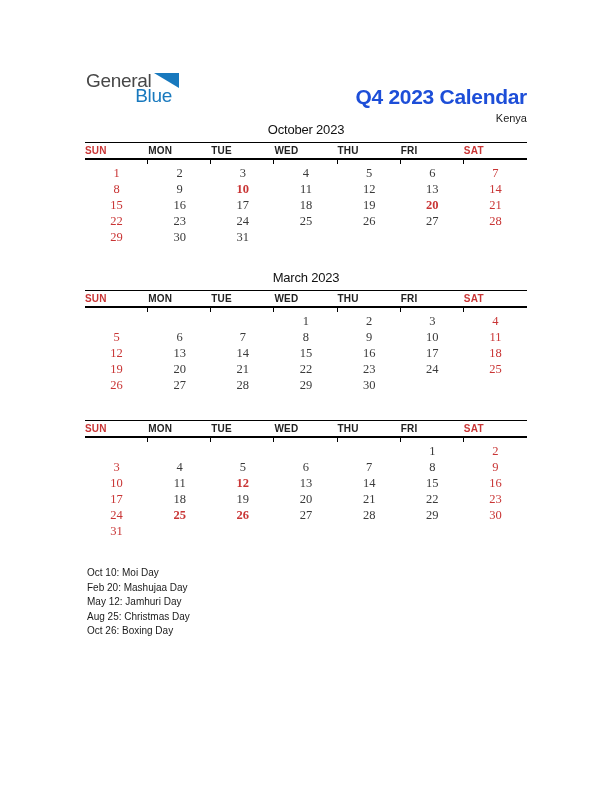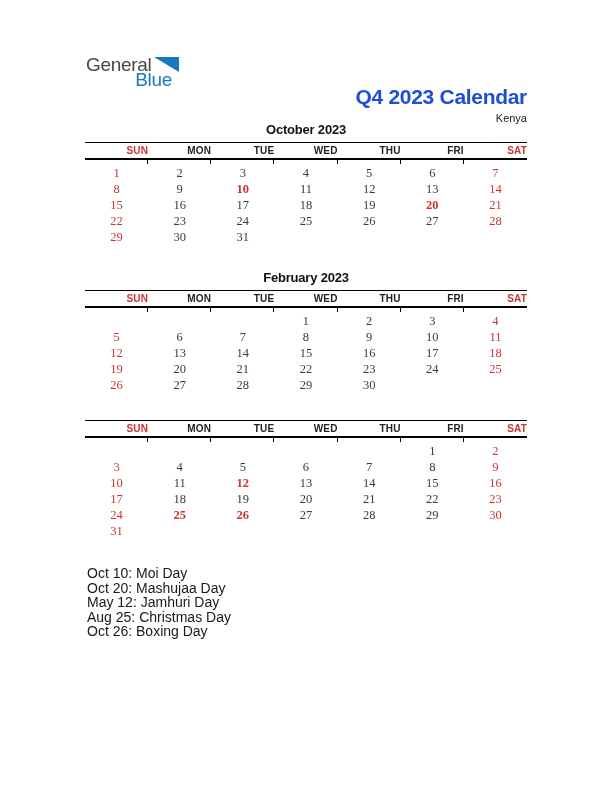--- a/index.html
+++ b/index.html
@@ -12,56 +12,56 @@
   *{box-sizing:border-box;margin:0;padding:0;}
   html,body{background:#ffffff;}
   body{
     width:612px;height:792px;position:relative;overflow:hidden;
     font-family:"Liberation Sans",sans-serif;color:var(--ink);
   }
   .page{position:absolute;inset:0;}
 
   
   .logo{position:absolute;left:86px;top:55px;width:102px;line-height:1;}
-  .logo-top{display:flex;align-items:flex-start;}
+  .logo-top{display:flex;align-items:flex-start;margin-top:16px;}
   .logo-general{font-size:19px;color:#474747;letter-spacing:-0.3px;}
   .logo-tri{margin-left:2px;margin-top:2px;display:block;}
   .logo-blue{font-size:19px;color:var(--logo-blue);text-align:right;padding-right:16px;margin-top:-4px;letter-spacing:-0.3px;}
 
   .titles{position:absolute;right:85px;top:54px;text-align:right;}
   .titles h1{font-size:21px;font-weight:bold;letter-spacing:-0.3px;color:#1d4ed8;margin-top:31px;}
   .titles .subtitle{font-size:11px;margin-top:3px;color:#222;}
 
   
   .month{position:absolute;left:85px;width:442px;}
   .month-title{
-    text-align:center;font-size:13px;font-weight:bold;color:#111;
+    text-align:center;font-size:13px;font-weight:normal;color:#111;
     letter-spacing:-0.2px;margin-bottom:5px;
   }
   .weekday-row{
     display:grid;grid-template-columns:repeat(7,1fr);
     border-top:1.5px solid var(--line);
     border-bottom:2px solid var(--line);
     padding:2px 0 2px;
   }
-  .wd{text-align:right;font-size:10px;font-weight:bold;color:#222;letter-spacing:0.2px;}
+  .wd{text-align:left;font-size:10px;font-weight:bold;color:#222;letter-spacing:0.2px;}
   .wd.red{color:var(--red);}
   .tick-row{display:grid;grid-template-columns:repeat(7,1fr);height:4px;margin-bottom:1px;}
   .tick-row div:not(:last-child){border-right:1.2px solid var(--line);}
   .dates-grid{display:grid;grid-template-columns:repeat(7,1fr);}
   .date{
     text-align:center;height:16px;line-height:16px;
     font-family:"Liberation Serif",serif;font-size:12.5px;color:var(--text);
   }
   .date.weekend{color:var(--red);}
   .date.holiday{color:var(--red);font-weight:bold;}
 
   
   .holidays{position:absolute;left:87px;top:566px;}
-  .holiday-item{font-size:14px;line-height:14.6px;color:#1a1a1a;}
+  .holiday-item{font-size:10px;line-height:14.6px;color:#1a1a1a;}
 </style>
 </head>
 <body>
 
 <div class="page">
 
   <div class="logo">
     <div class="logo-top">
       <span class="logo-general">General</span>
       <svg class="logo-tri" width="25" height="15" viewBox="0 0 25 15">
@@ -129,21 +129,21 @@
         <div class="date normal">30</div>
         <div class="date normal">31</div>
         <div class="date"></div>
         <div class="date"></div>
         <div class="date"></div>
         <div class="date"></div>
       </div>
   </section>
 
   <section class="month" style="top: 270px;">
-    <h2 class="month-title">February 2023</h2>
+    <h2 class="month-title">March 2023</h2>
     <div class="weekday-row">
         <div class="wd red">SUN</div>
         <div class="wd">MON</div>
         <div class="wd">TUE</div>
         <div class="wd">WED</div>
         <div class="wd">THU</div>
         <div class="wd">FRI</div>
         <div class="wd red">SAT</div>
       </div>
     <div class="tick-row">
@@ -254,19 +254,19 @@
         <div class="date"></div>
         <div class="date"></div>
         <div class="date"></div>
         <div class="date"></div>
         <div class="date"></div>
       </div>
   </section>
 
   <footer class="holidays">
       <div class="holiday-item">Oct 10: Moi Day</div>
-      <div class="holiday-item">Oct 20: Mashujaa Day</div>
+      <div class="holiday-item">Feb 20: Mashujaa Day</div>
       <div class="holiday-item">May 12: Jamhuri Day</div>
       <div class="holiday-item">Aug 25: Christmas Day</div>
       <div class="holiday-item">Oct 26: Boxing Day</div>
     </footer>
 
 </div>
 
 </body></html>

